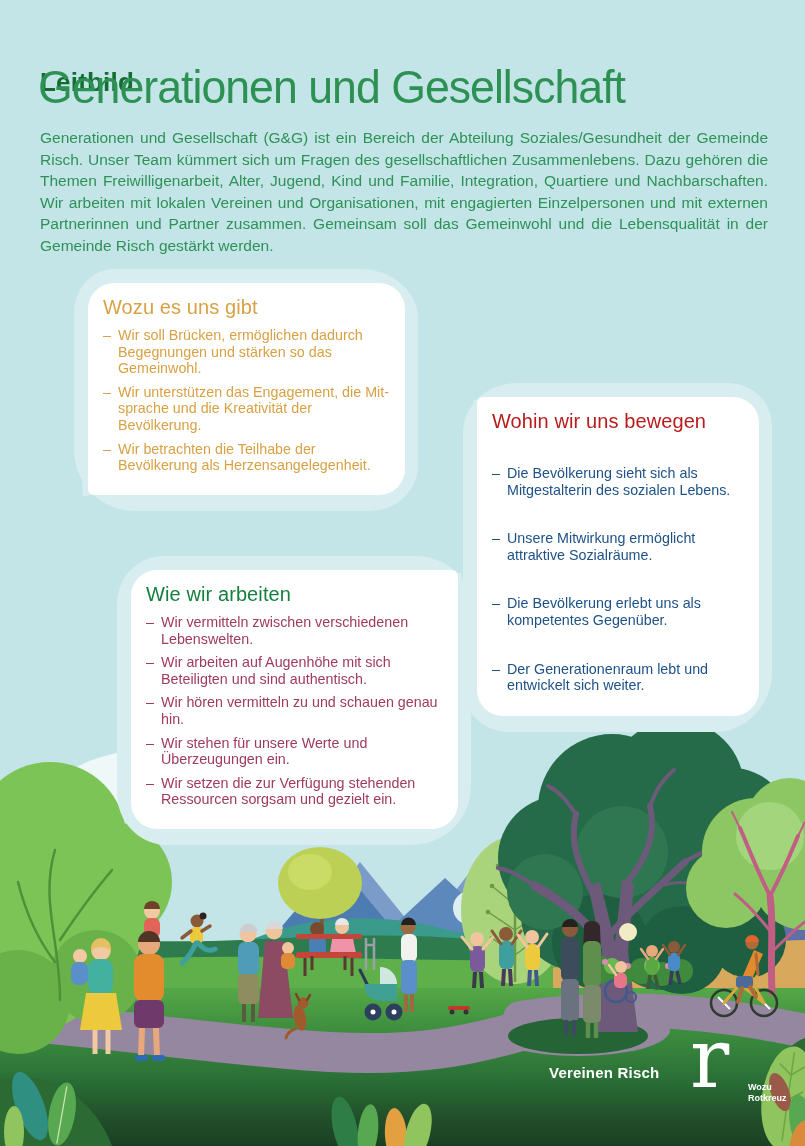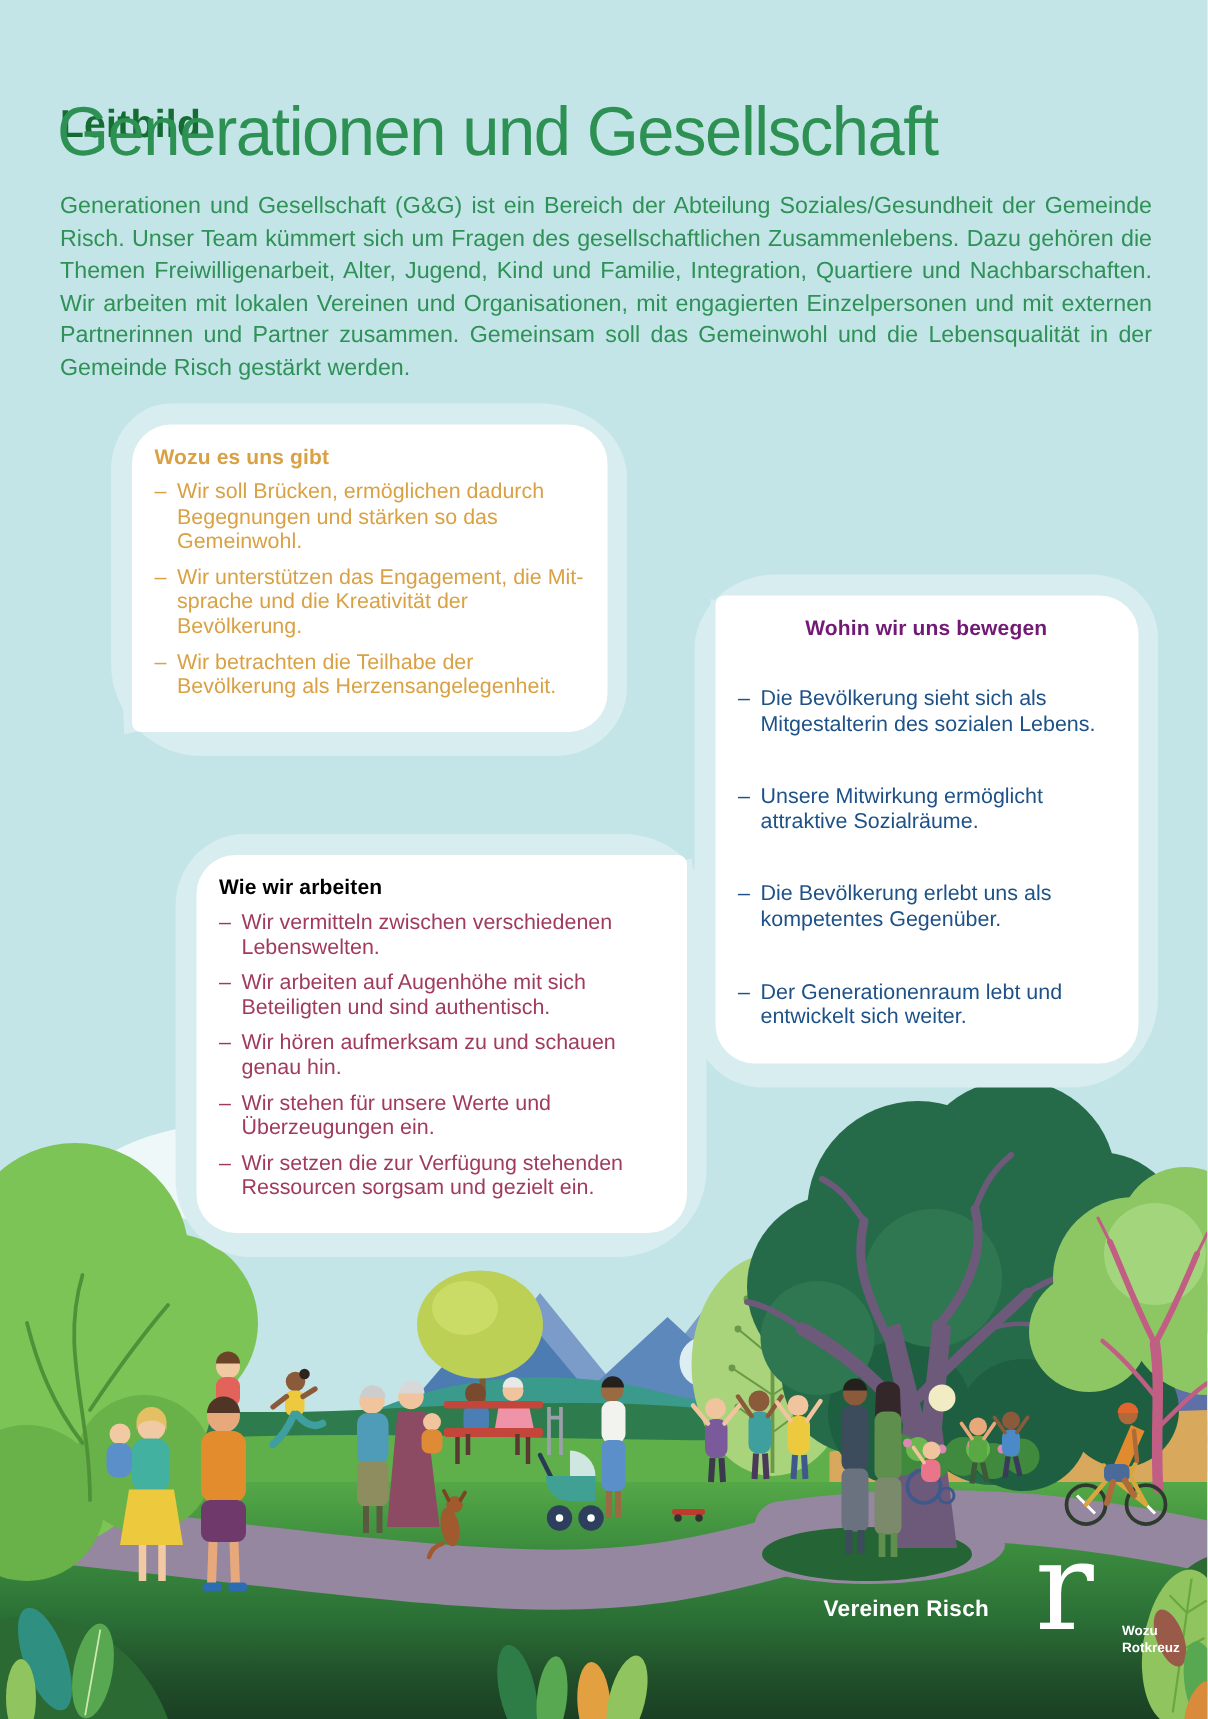--- a/index.html
+++ b/index.html
@@ -9,40 +9,40 @@
   
   .kicker{position:absolute;left:40px;top:33px;font-size:26px;font-weight:bold;color:#156c33;letter-spacing:.2px;margin-top:34px;}
   .title{position:absolute;left:38px;top:60px;font-size:46px;font-weight:400;color:#2e9154;letter-spacing:-1px;white-space:nowrap;transform:scaleX(.97);transform-origin:left;}
   .intro{position:absolute;left:40px;top:127px;width:728px;font-size:15.5px;line-height:21.6px;color:#2f9156;text-align:justify;}
 
   
   .bubble{position:absolute;}
   .halo{position:absolute;inset:-14px -13px -16px -14px;background:#d8edef;}
   .tail{position:absolute;width:0;height:0;border:22px solid transparent;}
   .inner{position:relative;background:#ffffff;padding:13px 16px 14px 15px;}
-  .bubble h2{margin:0 0 8px 0;font-size:14px;font-weight:bold;letter-spacing:.1px;}
+  .bubble h2{margin:0 0 8px 0;font-size:20px;font-weight:normal;letter-spacing:.1px;}
   .bubble ul{margin:0;padding:0;list-style:none;}
   .bubble li{position:relative;padding-left:15px;font-size:14.3px;line-height:16.6px;margin-bottom:7px;}
   .bubble li::before{content:"–";position:absolute;left:0;top:0;}
   .b1{left:88px;top:283px;width:317px;}
   .b1 .halo{border-radius:40px 58px 48px 60px/44px 50px 46px 62px;}
   .b1 .tail{left:-26px;bottom:-24px;border-top:26px solid #d8edef;transform:rotate(38deg);}
   .b1 .inner{border-radius:26px 26px 26px 6px;color:#d9a144;}
   .b1 h2{color:#d9a144;}
   .b2{left:477px;top:397px;width:282px;}
   .b2 .halo{border-radius:54px 44px 58px 46px/50px 42px 60px 44px;}
   .b2 .tail{left:-24px;top:-20px;border-bottom:26px solid #d8edef;transform:rotate(-36deg);}
   .b2 .inner{border-radius:6px 26px 26px 26px;color:#1d5187;}
-  .b2 h2{color:#701a75;text-align:center;}
+  .b2 h2{color:#b91c1c;}
   .b2 li{margin-bottom:8px;margin-top:32px;}
   .b3{left:131px;top:570px;width:327px;}
   .b3 .halo{border-radius:46px 56px 60px 50px/48px 50px 58px 52px;}
   .b3 .tail{right:-24px;top:-20px;border-bottom:26px solid #d8edef;transform:rotate(36deg);}
   .b3 .inner{border-radius:26px 6px 26px 26px;color:#a03a5f;}
-  .b3 h2{color:#000000;}
+  .b3 h2{color:#15803d;}
 
   
   .scene{position:absolute;left:0;top:700px;width:805px;height:446px;}
 
   
   .muni{position:absolute;left:549px;top:1064px;font-size:15px;font-weight:bold;color:#ffffff;letter-spacing:.2px;}
   .logo{position:absolute;left:690px;top:1040px;width:90px;height:72px;color:#ffffff;}
   .logo .r{position:absolute;left:0;top:-22px;font-family:"DejaVu Serif","Liberation Serif",serif;font-size:82px;line-height:82px;color:#ffffff;}
   .logo .wordmark{position:absolute;left:58px;top:42px;font-size:9px;font-weight:bold;line-height:10.5px;color:#ffffff;}
 </style>
@@ -410,21 +410,21 @@
   </div>
 
   <div class="bubble b3">
     <div class="halo"></div>
     <div class="tail"></div>
     <div class="inner">
       <h2>Wie wir arbeiten</h2>
       <ul>
         <li>Wir vermitteln zwischen verschiedenen Lebenswelten.</li>
         <li>Wir arbeiten auf Augenhöhe mit sich Beteiligten und sind authentisch.</li>
-        <li>Wir hören aufmerksam zu und schauen genau hin.</li>
+        <li>Wir hören vermitteln zu und schauen genau hin.</li>
         <li>Wir stehen für unsere Werte und Überzeugungen ein.</li>
         <li>Wir setzen die zur Verfügung stehenden Ressourcen sorgsam und gezielt ein.</li>
       </ul>
     </div>
   </div>
 
   <div class="muni">Vereinen Risch</div>
   <div class="logo">
     <span class="r">r</span>
     <span class="wordmark">

